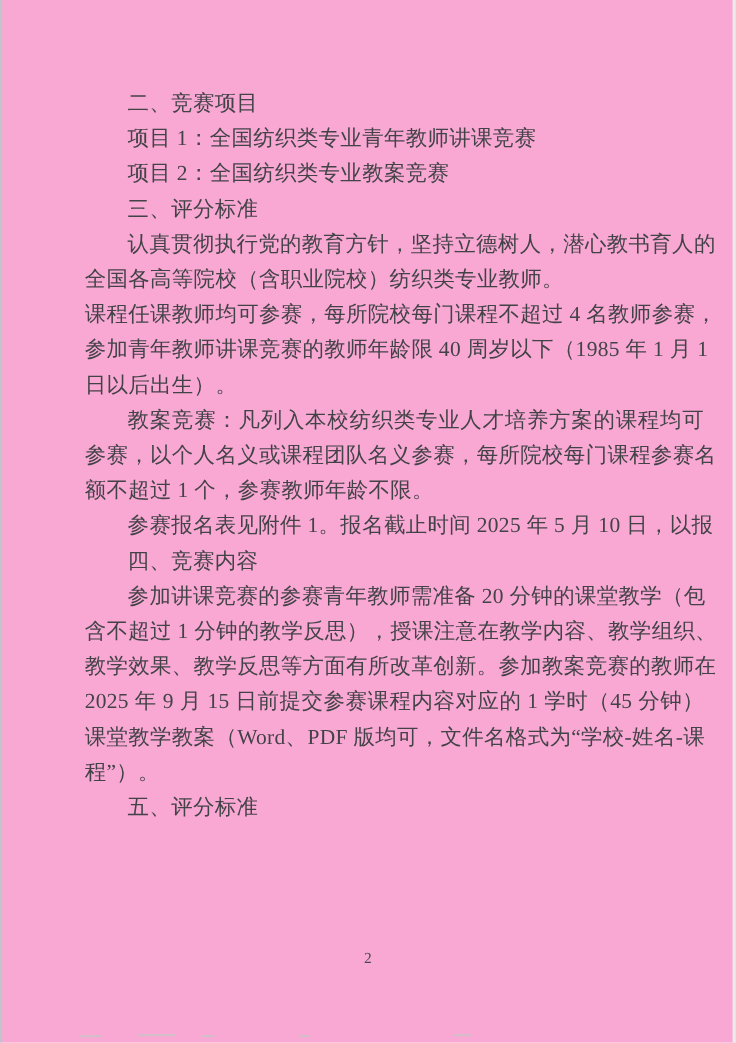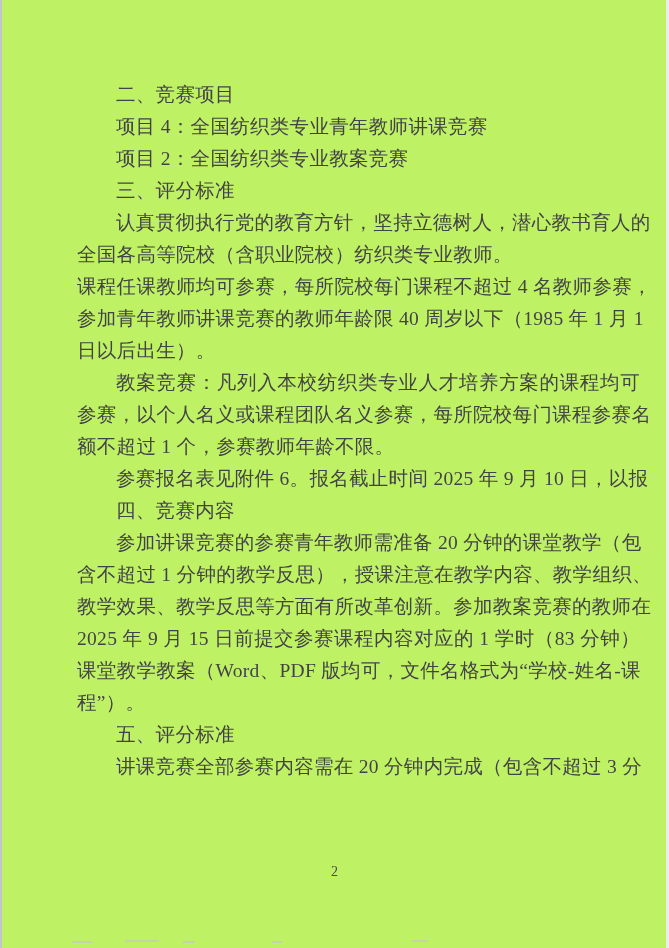--- a/index.html
+++ b/index.html
@@ -4,21 +4,21 @@
 <style>
   html, body {
     margin: 0;
     padding: 0;
     background: #ffffff;
   }
   .scan-page {
     position: relative;
     width: 669px;
     height: 948px;
-    background: #bef264;
+    background: #f9a8d4;
     overflow: hidden;
     font-family: "Liberation Serif", "DejaVu Serif", serif;
   }
   
   .edge-left {
     position: absolute;
     left: 0; top: 0;
     width: 2px; height: 948px;
     background: #c3c3cb;
   }
@@ -75,41 +75,40 @@
 </style>
 </head>
 <body>
 
 <div class="scan-page">
   <div class="edge-left"></div>
   <div class="edge-right"></div>
 
   <div class="textblock">
       <div class="line indent">二、竞赛项目</div>
-      <div class="line indent">项目 4：全国纺织类专业青年教师讲课竞赛</div>
+      <div class="line indent">项目 1：全国纺织类专业青年教师讲课竞赛</div>
       <div class="line indent">项目 2：全国纺织类专业教案竞赛</div>
       <div class="line indent">三、评分标准</div>
       <div class="line indent fill">认真贯彻执行党的教育方针，坚持立德树人，潜心教书育人的</div>
       <div class="line">全国各高等院校（含职业院校）纺织类专业教师。</div>
       <div class="line fill">课程任课教师均可参赛，每所院校每门课程不超过 4 名教师参赛，</div>
       <div class="line fill">参加青年教师讲课竞赛的教师年龄限 40 周岁以下（1985 年 1 月 1</div>
       <div class="line">日以后出生）。</div>
       <div class="line indent fill">教案竞赛：凡列入本校纺织类专业人才培养方案的课程均可</div>
       <div class="line fill">参赛，以个人名义或课程团队名义参赛，每所院校每门课程参赛名</div>
       <div class="line">额不超过 1 个，参赛教师年龄不限。</div>
-      <div class="line indent fill">参赛报名表见附件 6。报名截止时间 2025 年 9 月 10 日，以报</div>
+      <div class="line indent fill">参赛报名表见附件 1。报名截止时间 2025 年 5 月 10 日，以报</div>
       <div class="line indent">四、竞赛内容</div>
       <div class="line indent fill">参加讲课竞赛的参赛青年教师需准备 20 分钟的课堂教学（包</div>
       <div class="line fill">含不超过 1 分钟的教学反思），授课注意在教学内容、教学组织、</div>
       <div class="line fill">教学效果、教学反思等方面有所改革创新。参加教案竞赛的教师在</div>
-      <div class="line fill">2025 年 9 月 15 日前提交参赛课程内容对应的 1 学时（83 分钟）</div>
+      <div class="line fill">2025 年 9 月 15 日前提交参赛课程内容对应的 1 学时（45 分钟）</div>
       <div class="line fill">课堂教学教案（Word、PDF 版均可，文件名格式为“学校-姓名-课</div>
       <div class="line">程”）。</div>
       <div class="line indent">五、评分标准</div>
-      <div class="line indent fill">讲课竞赛全部参赛内容需在 20 分钟内完成（包含不超过 3 分</div>
     </div>
 
   <div class="page-number">2</div>
 
   <div class="edge-bottom-dash d1"></div>
   <div class="edge-bottom-dash d2"></div>
   <div class="edge-bottom-dash d3"></div>
   <div class="edge-bottom-dash d4"></div>
   <div class="edge-bottom-dash d5"></div>
 </div>

